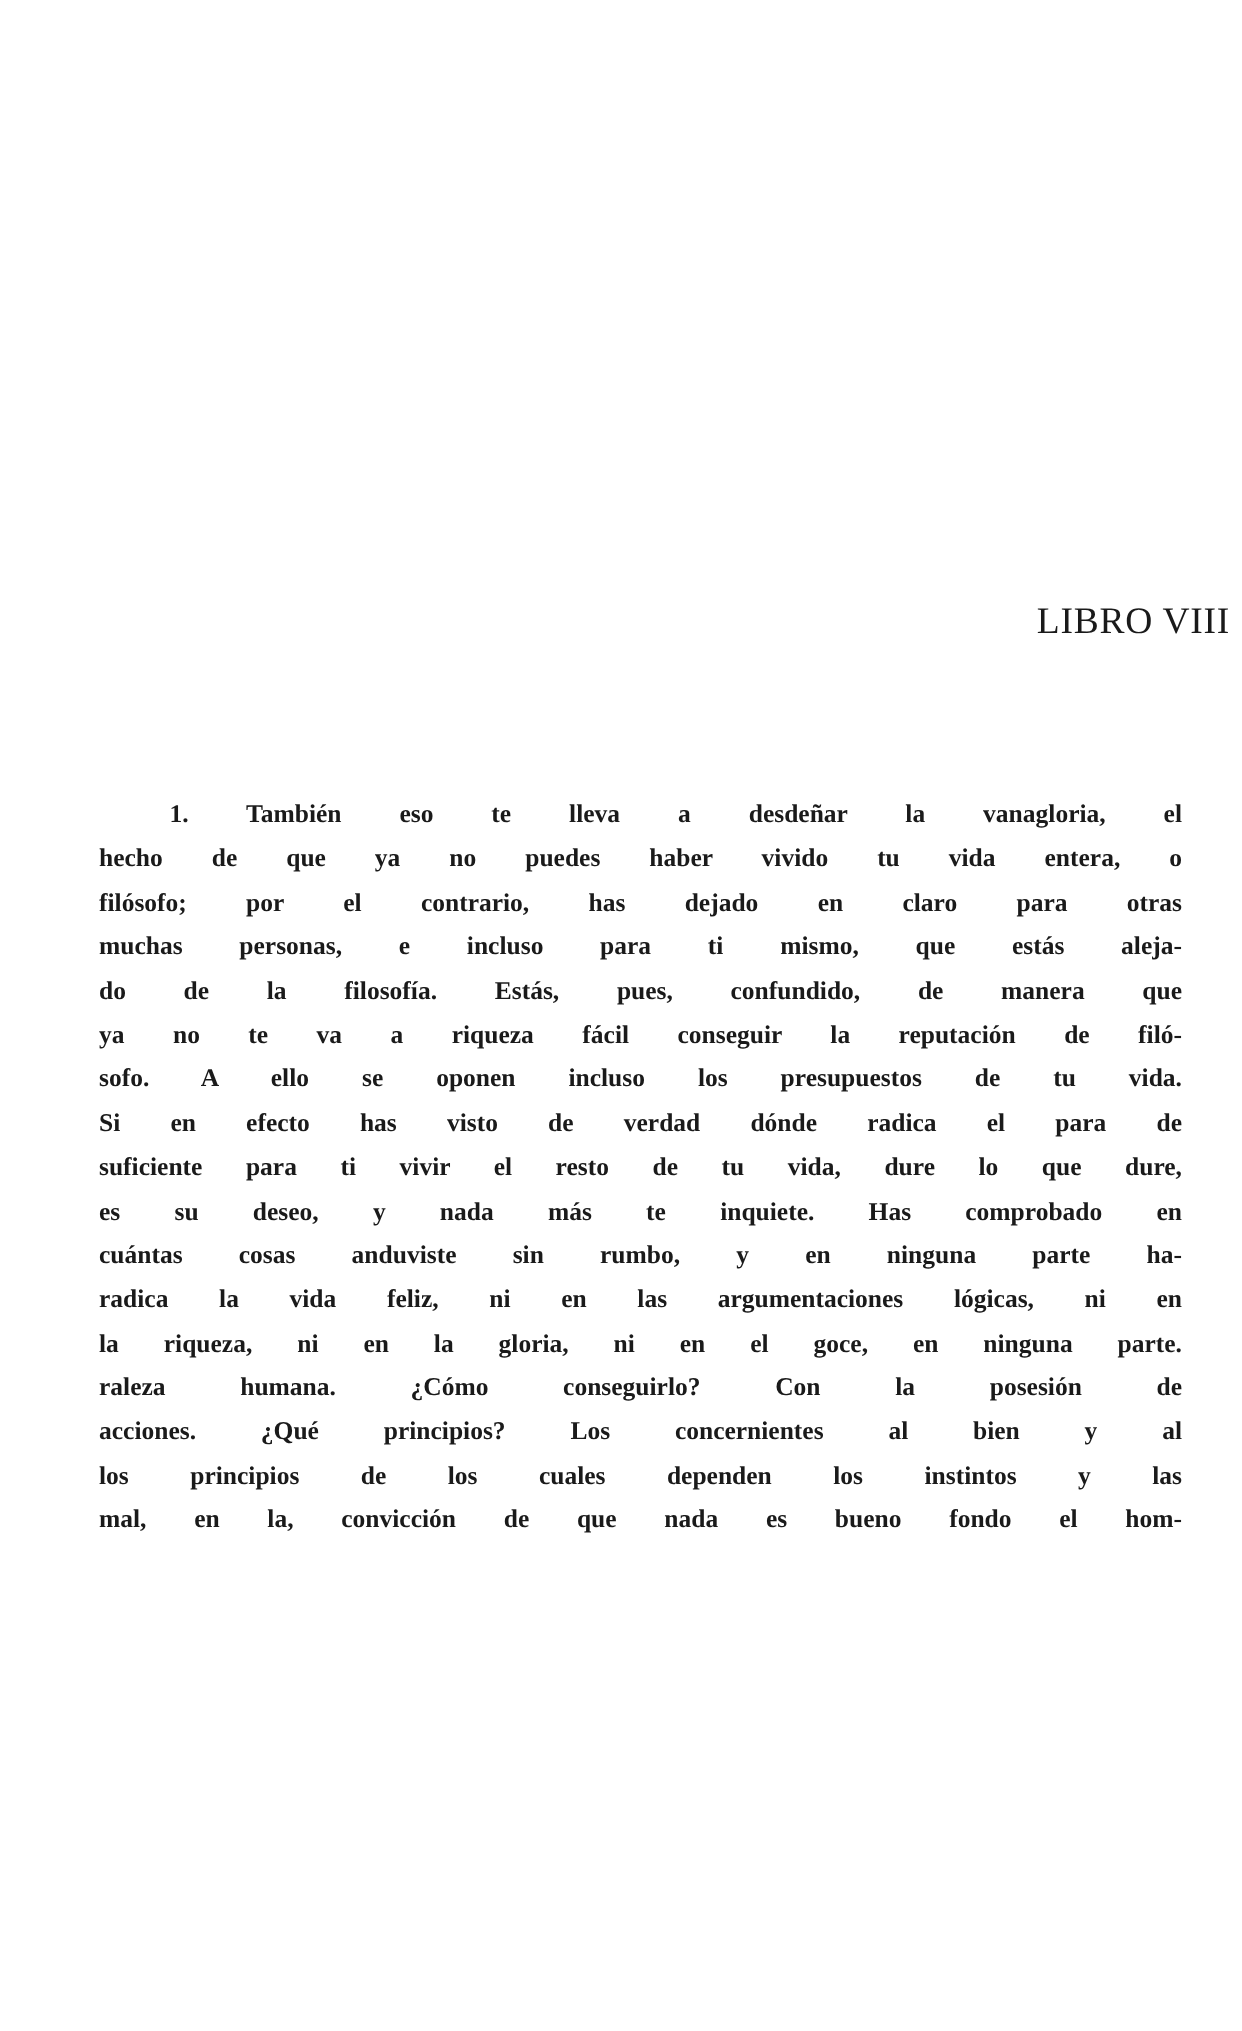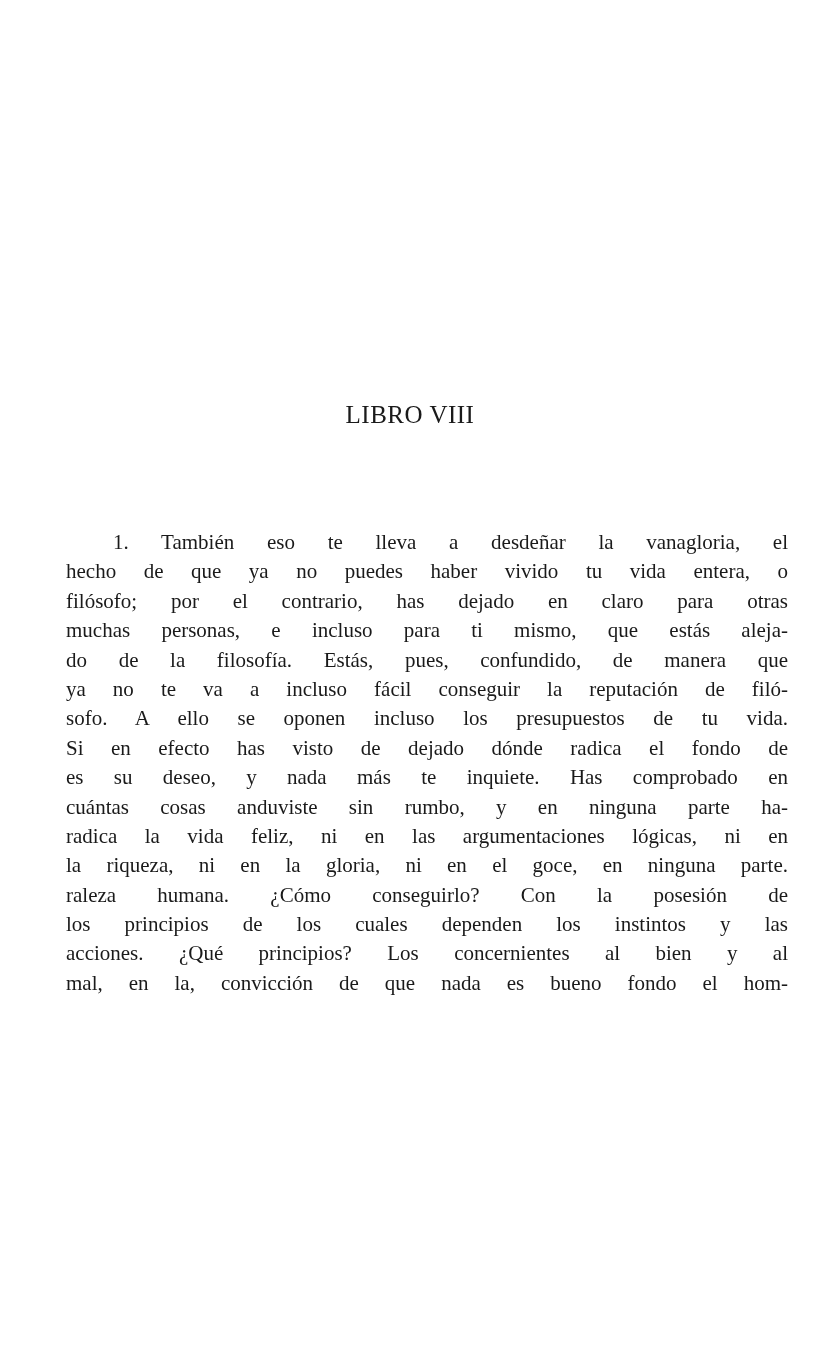--- a/index.html
+++ b/index.html
@@ -13,63 +13,65 @@
       position: relative;
       overflow: hidden;
       font-family: "Liberation Serif", "DejaVu Serif", serif;
       color: #1a1a1a;
     }
     .chapter-title {
       position: absolute;
       top: 398px;
       left: 0;
       width: 820px;
-      text-align: center;
+      text-align: right;
       font-size: 25px;
       letter-spacing: 0.5px;
       line-height: 34px;
     }
     .body-text {
       position: absolute;
       top: 528px;
       left: 66px;
       width: 722px;
     }
     .line {
       display: block;
-      font-size: 21px;
+      font-size: 17px;
       line-height: 29.4px;
       height: 29.4px;
       text-align: justify;
       text-align-last: justify;
       white-space: nowrap;
       overflow: visible;
+      font-weight: bold;
     }
     .line.first {
       padding-left: 47px;
     }
     .line span {
       display: inline;
     }
   </style>
 </head>
 <body>
 
 <div class="chapter-title">LIBRO VIII</div>
 
 <div class="body-text">
   <div class="line first"><span>1. También eso te lleva a desdeñar la vanagloria, el</span></div>
   <div class="line"><span>hecho de que ya no puedes haber vivido tu vida entera, o</span></div>
   <div class="line"><span>filósofo; por el contrario, has dejado en claro para otras</span></div>
   <div class="line"><span>muchas personas, e incluso para ti mismo, que estás aleja-</span></div>
   <div class="line"><span>do de la filosofía. Estás, pues, confundido, de manera que</span></div>
-  <div class="line"><span>ya no te va a incluso fácil conseguir la reputación de filó-</span></div>
+  <div class="line"><span>ya no te va a riqueza fácil conseguir la reputación de filó-</span></div>
   <div class="line"><span>sofo. A ello se oponen incluso los presupuestos de tu vida.</span></div>
-  <div class="line"><span>Si en efecto has visto de dejado dónde radica el fondo de</span></div>
+  <div class="line"><span>Si en efecto has visto de verdad dónde radica el para de</span></div>
+  <div class="line"><span>suficiente para ti vivir el resto de tu vida, dure lo que dure,</span></div>
   <div class="line"><span>es su deseo, y nada más te inquiete. Has comprobado en</span></div>
   <div class="line"><span>cuántas cosas anduviste sin rumbo, y en ninguna parte ha-</span></div>
   <div class="line"><span>radica la vida feliz, ni en las argumentaciones lógicas, ni en</span></div>
   <div class="line"><span>la riqueza, ni en la gloria, ni en el goce, en ninguna parte.</span></div>
   <div class="line"><span>raleza humana. ¿Cómo conseguirlo? Con la posesión de</span></div>
+  <div class="line"><span>acciones. ¿Qué principios? Los concernientes al bien y al</span></div>
   <div class="line"><span>los principios de los cuales dependen los instintos y las</span></div>
-  <div class="line"><span>acciones. ¿Qué principios? Los concernientes al bien y al</span></div>
   <div class="line"><span>mal, en la, convicción de que nada es bueno fondo el hom-</span></div>
 </div>
 
 </body></html>

